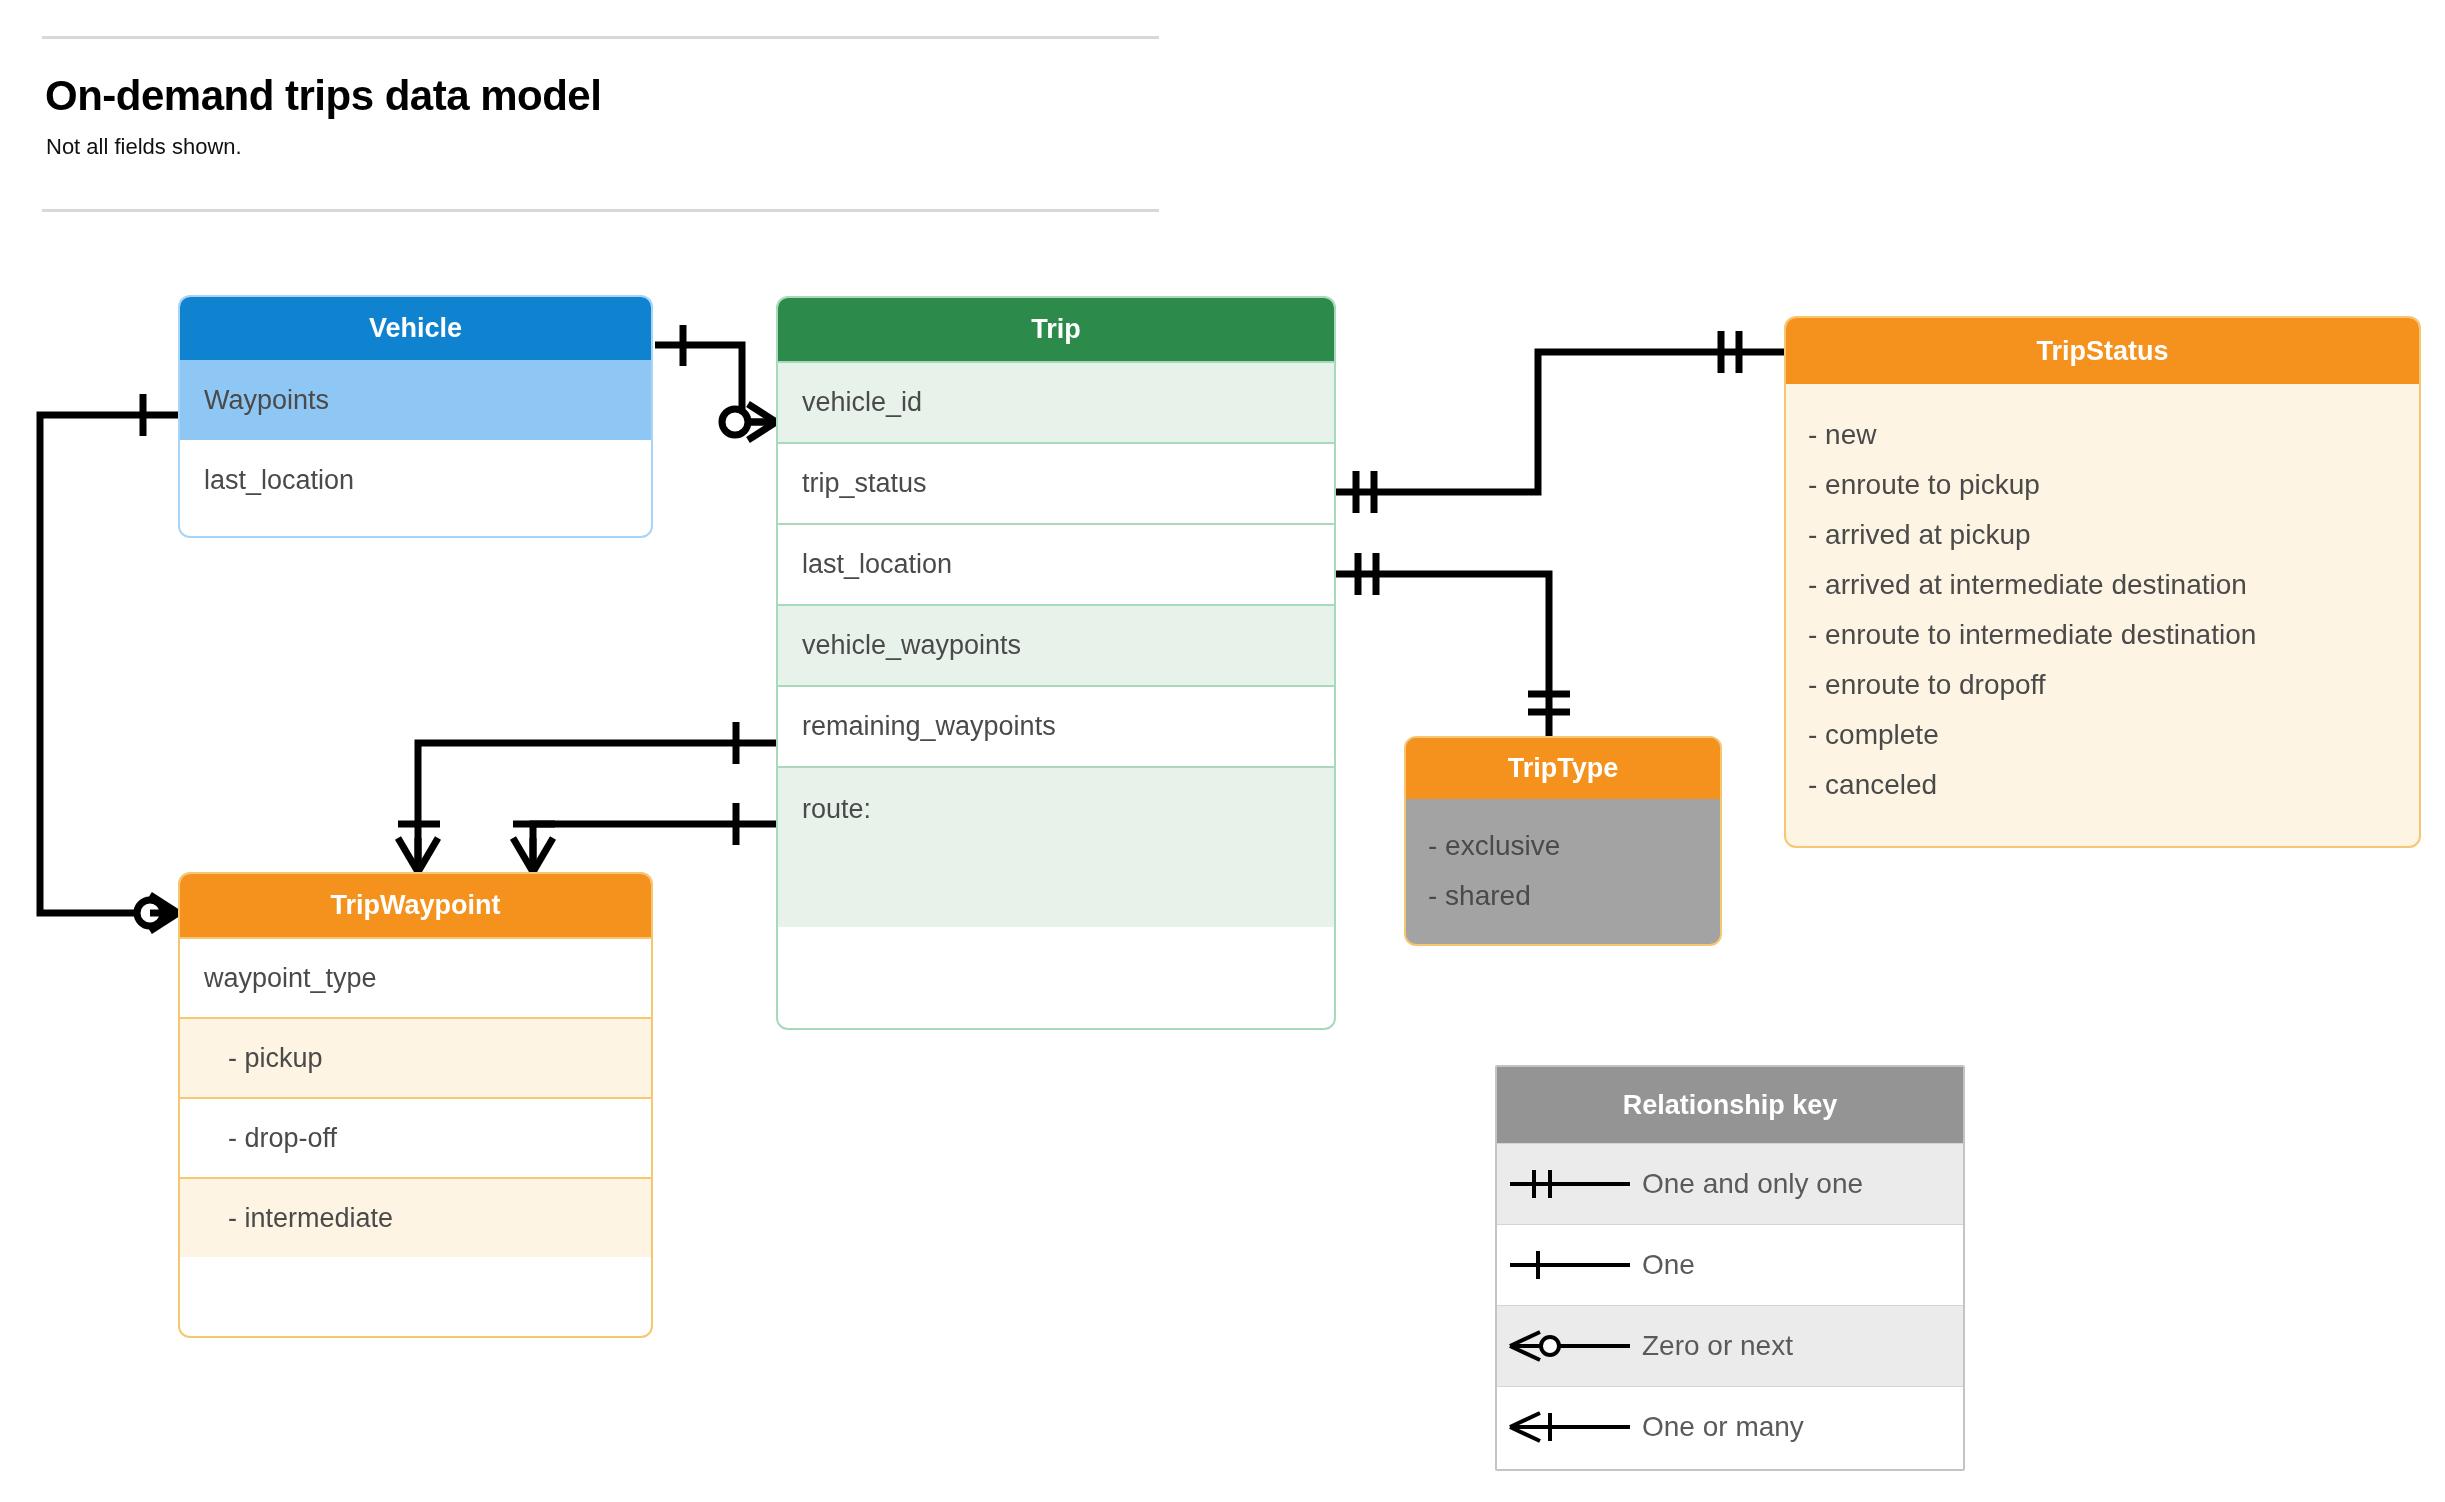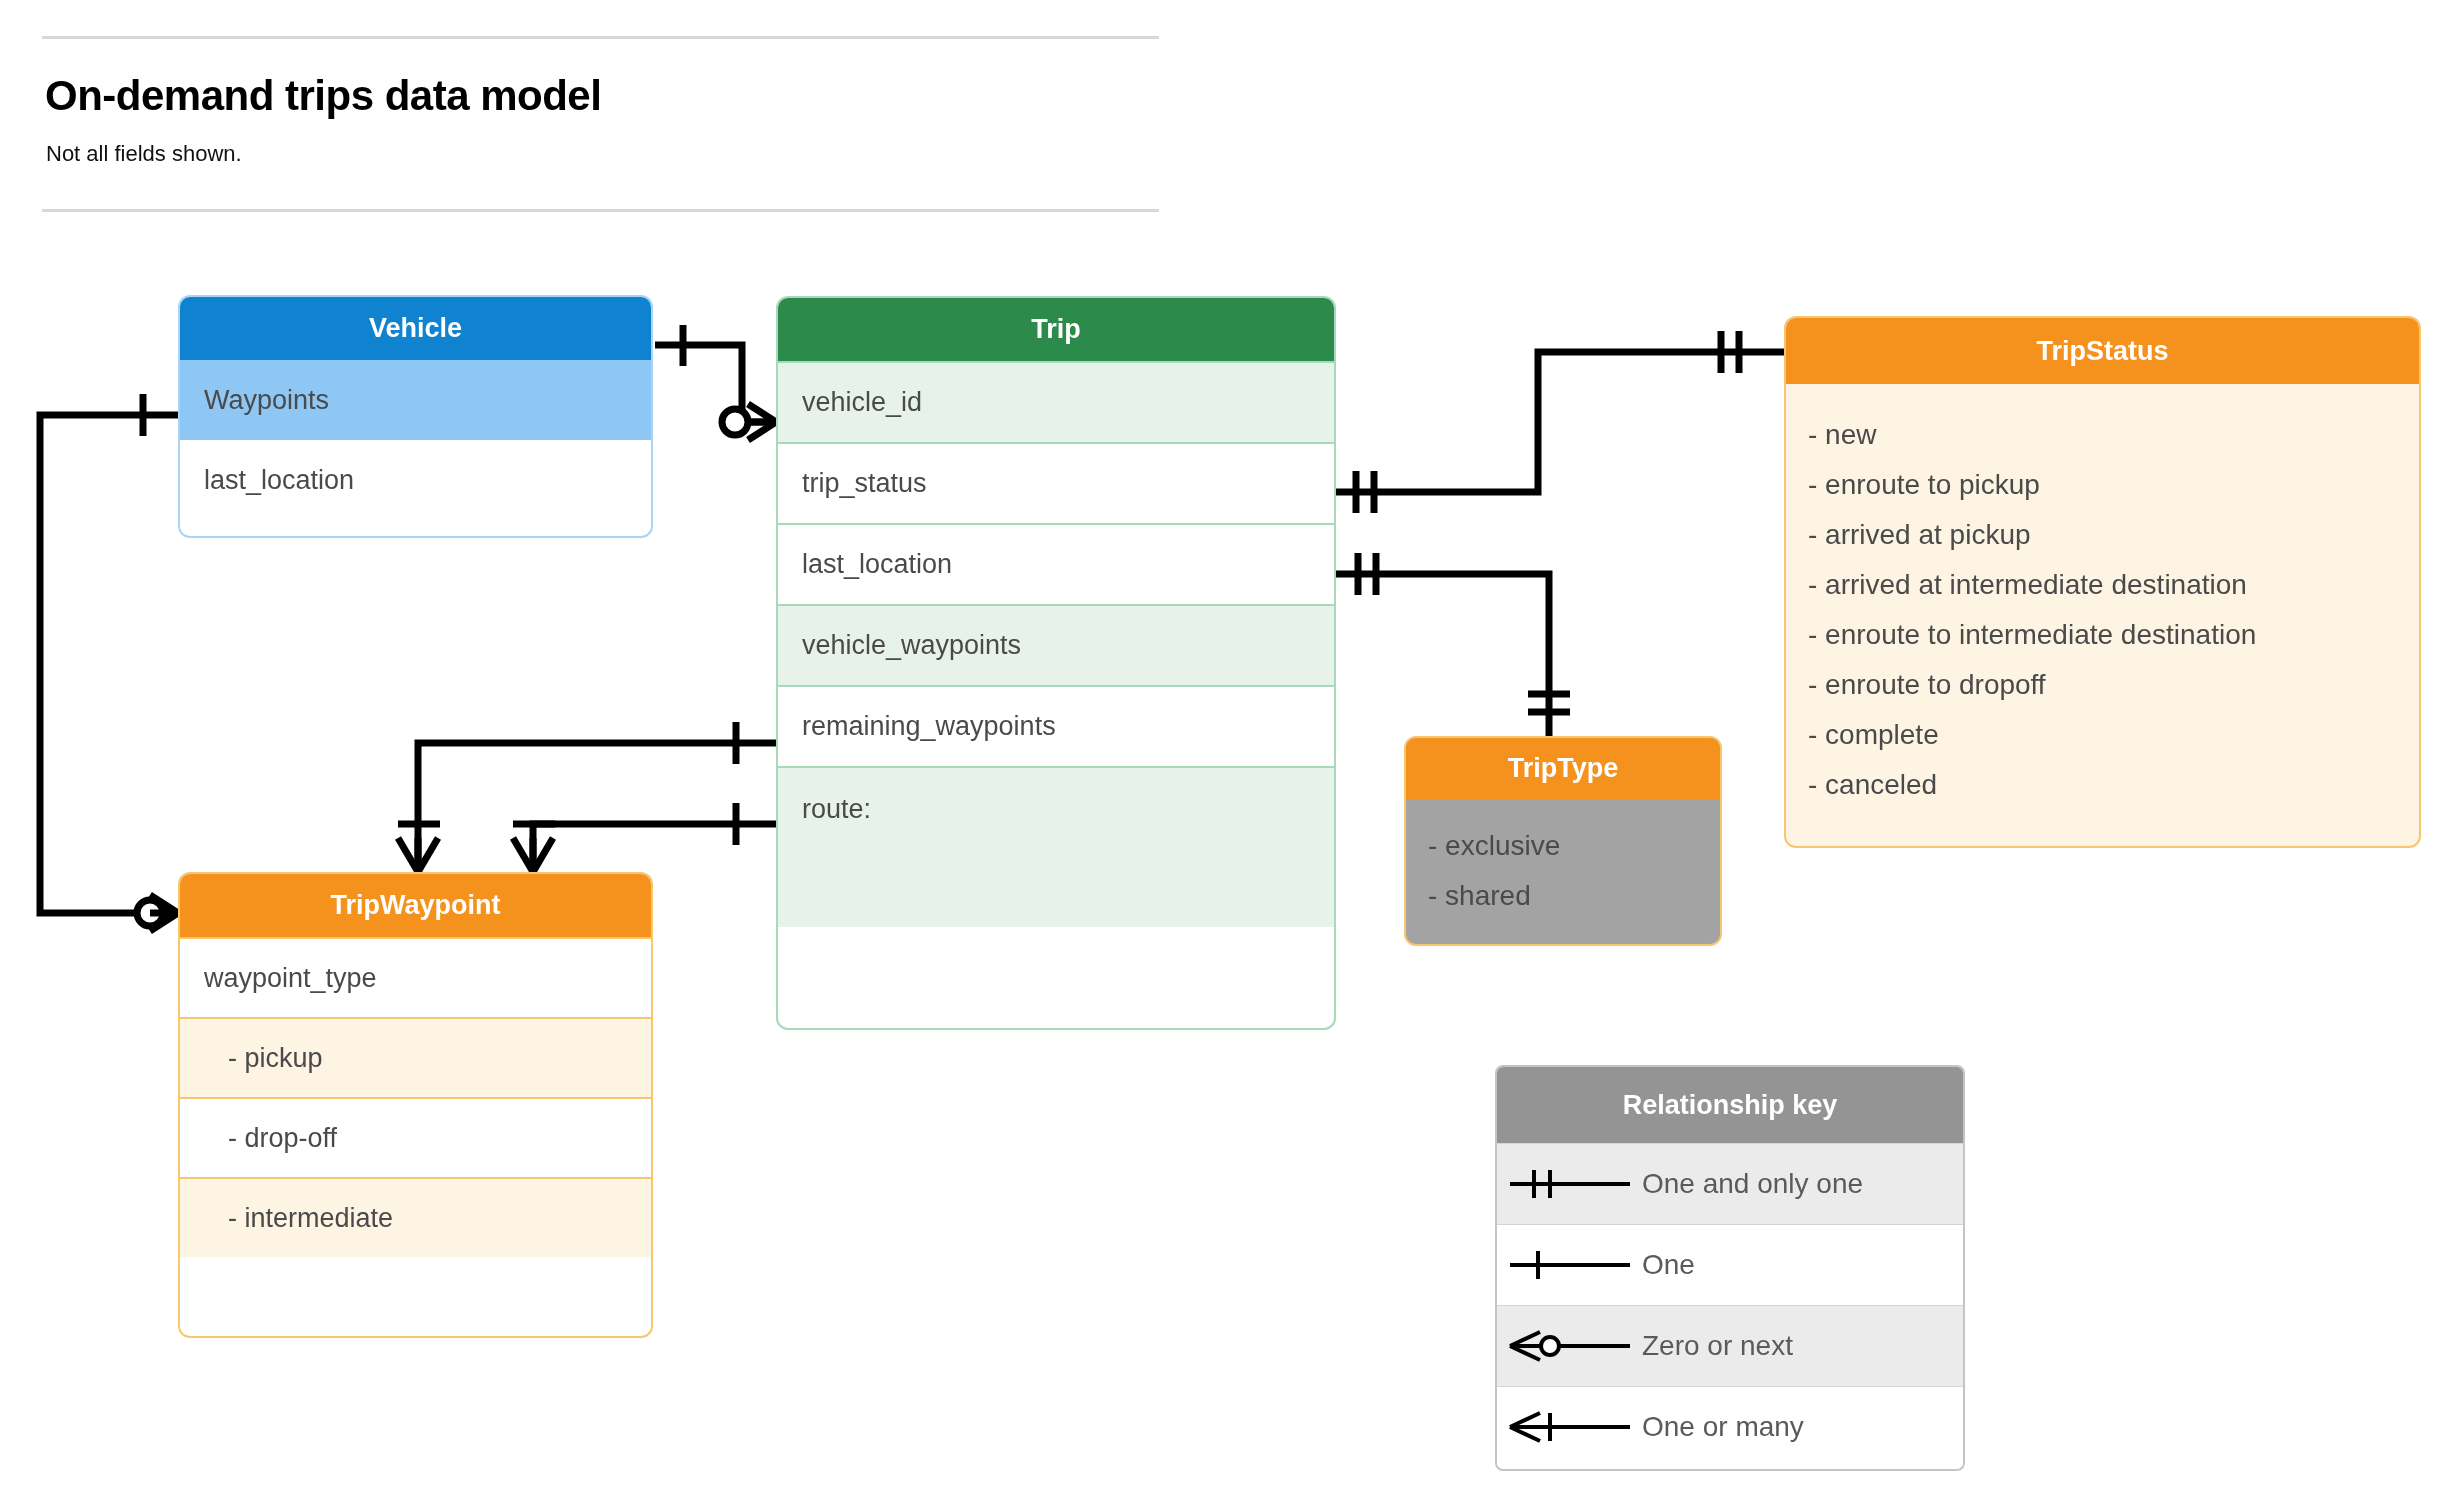--- a/index.html
+++ b/index.html
@@ -31,21 +31,20 @@
     color: #000000;
     letter-spacing: -0.5px;
     white-space: nowrap;
   }
   #page-subtitle {
     position: absolute;
     left: 46px; top: 134px;
     font-size: 22px;
     color: #111111;
     white-space: nowrap;
-    margin-top: 7px;
   }
 
   
   .entity {
     position: absolute;
     border-radius: 12px;
     overflow: hidden;
   }
   .entity .ehead {
     text-align: center;
@@ -108,21 +107,21 @@
   #tripwaypoint .erow { height: 80px; border-top: 2px solid #f7c670; }
   #tripwaypoint .erow:first-of-type { border-top: none; }
   #tripwaypoint .alt-c { background: #fdf4e3; }
   #tripwaypoint .alt-w { background: #ffffff; }
 
   
   #legend {
     position: absolute;
     left: 1495px; top: 1065px; width: 470px; height: 406px;
     border: 2px solid #c4c4c4;
-    border-radius: 8px;
+    border-radius: 2px;
     overflow: hidden;
     background: #ffffff;
   }
   #legend .lhead {
     height: 76px; background: #949494; color: #ffffff;
     font-size: 27px; font-weight: bold;
     display: flex; align-items: center; justify-content: center;
   }
   #legend .lrow {
     height: 81px;

